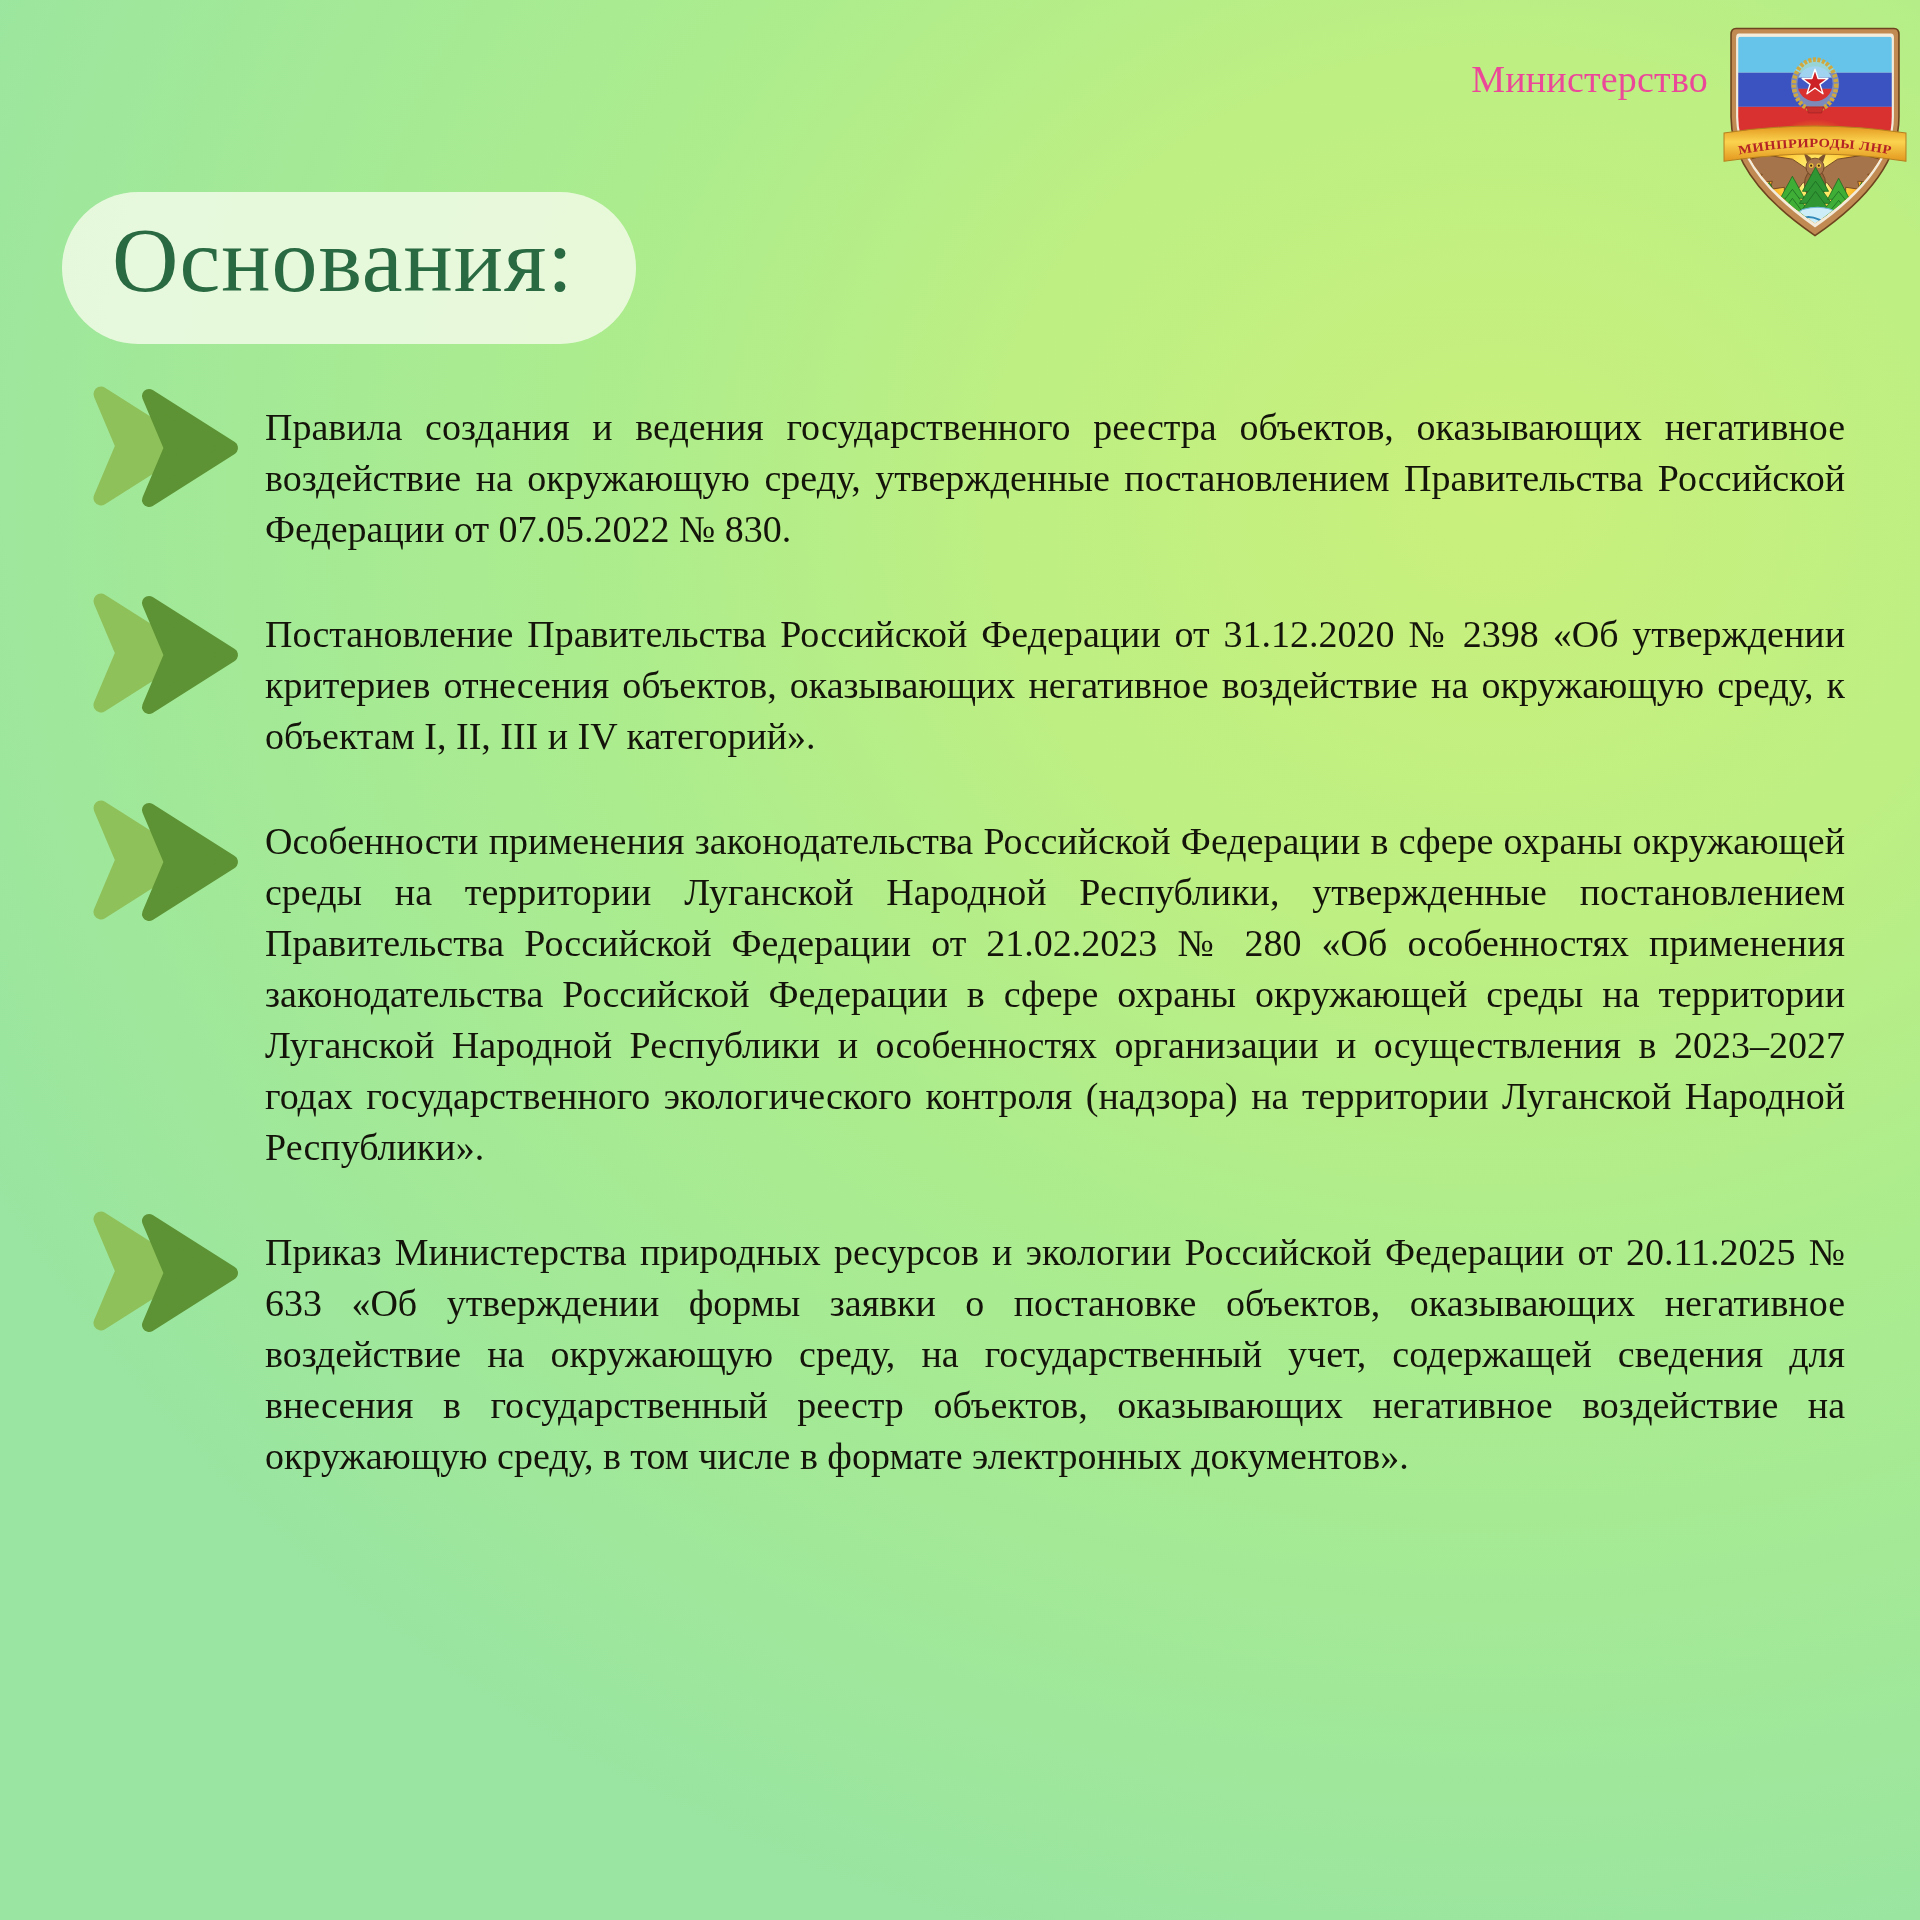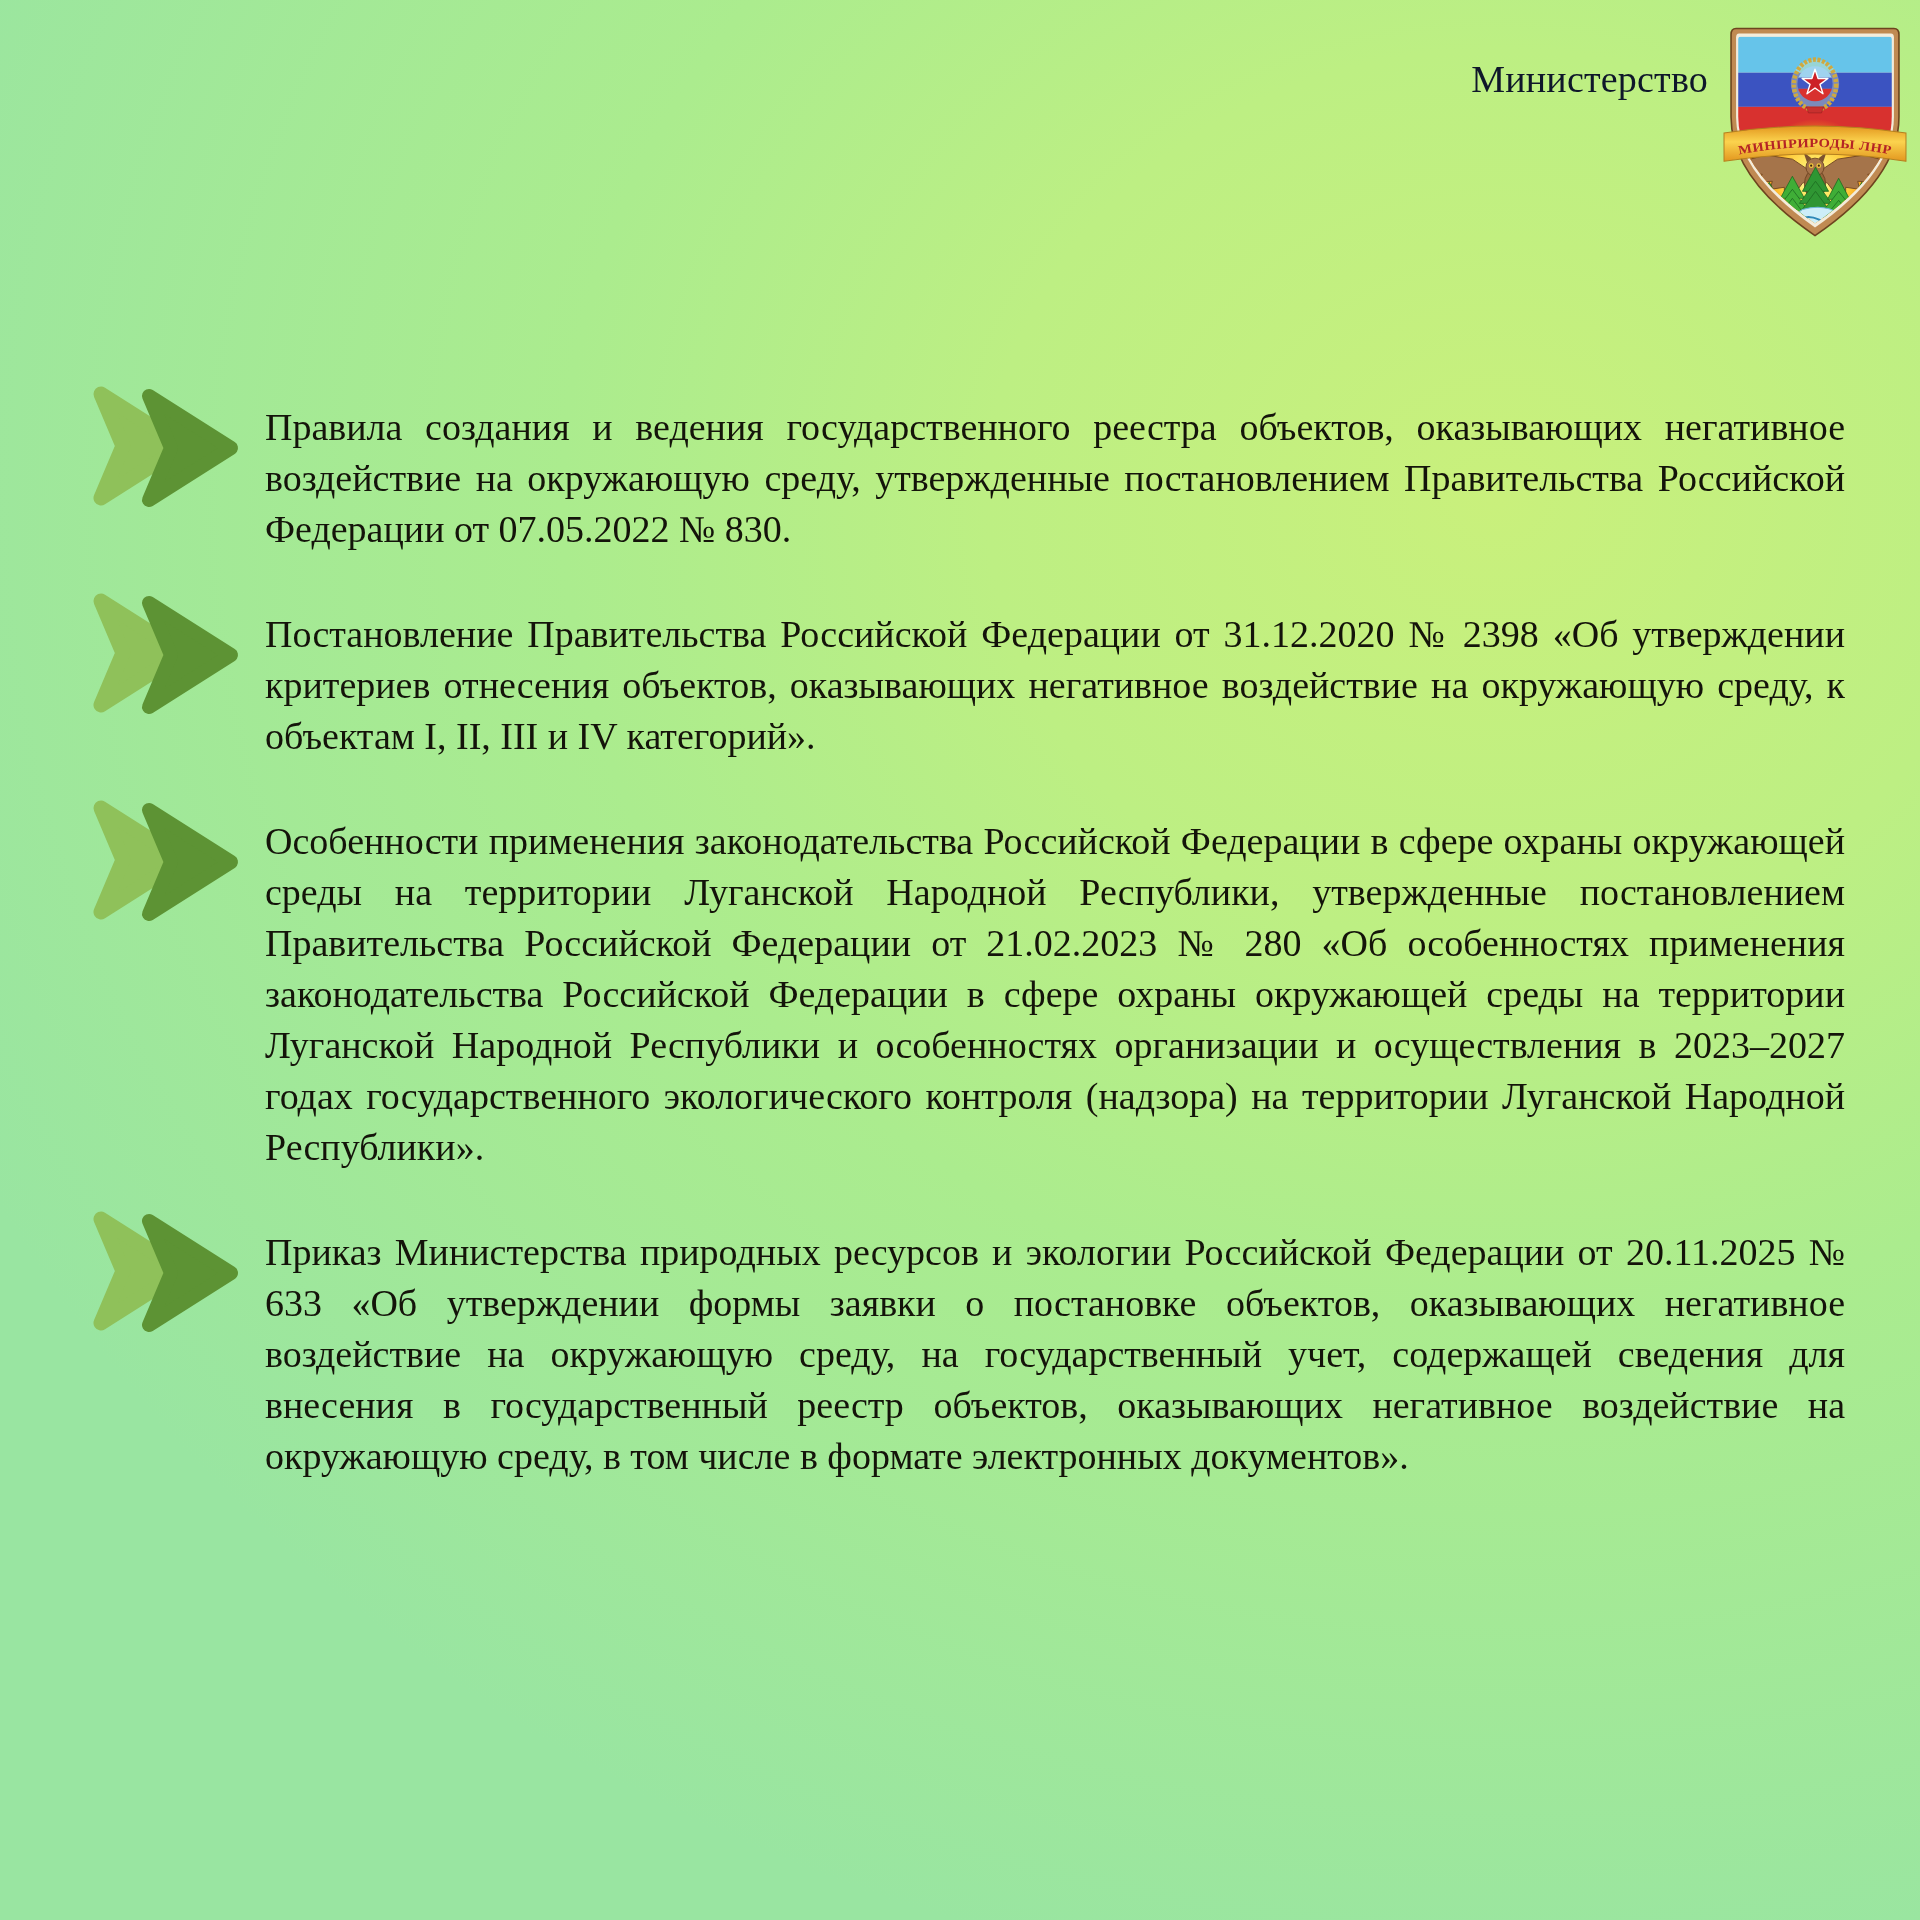--- a/index.html
+++ b/index.html
@@ -15,21 +15,21 @@
   }
   .page { position: absolute; inset: 0; }
 
   
   .header-text {
     position: absolute;
     top: 56px; right: 212px;
     text-align: right;
     font-size: 38px;
     line-height: 46px;
-    color: #0f172a;
+    color: #ec4899;
     letter-spacing: 0.2px;
     font-family: Liberation Serif, serif;
   }
   .emblem {
     position: absolute;
     top: 20px; left: 1722px;
     width: 186px; height: 224px;
   }
   .emblem svg { width: 100%; height: 100%; display: block; }
 
@@ -180,20 +180,23 @@
       </g>
 
       <path d="M2,112 Q92.5,98 183,112 L183,140 Q92.5,126 2,140 Z" fill="url(#ribG)" stroke="#b5801f" stroke-width="1"></path>
       <path id="ribbonTextPath" d="M14,134 Q92.5,118 171,134" fill="none"></path>
       <text font-family="Liberation Serif, DejaVu Serif, serif" font-size="12.5" font-weight="bold" fill="#b52425" letter-spacing="0.4">
         <textPath href="#ribbonTextPath" startOffset="3" textLength="152" lengthAdjust="spacingAndGlyphs">МИНПРИРОДЫ ЛНР</textPath>
       </text>
     </svg>
   </div>
 
+  <div class="title-pill">
+    <span>Основания:</span>
+  </div>
 
   <ul class="items">
 
 
     <li class="item">
       <span class="bullet">
         <svg viewBox="0 0 160 128" xmlns="http://www.w3.org/2000/svg">
           <path d="M16,12 L98,64 L16,116 L38,64 Z" fill="#8fc15a" stroke="#8fc15a" stroke-width="15" stroke-linejoin="round"></path>
           <path d="M64,14 L146,66 L64,118 L86,66 Z" fill="#5d9334" stroke="#5d9334" stroke-width="14" stroke-linejoin="round"></path>
         </svg>

